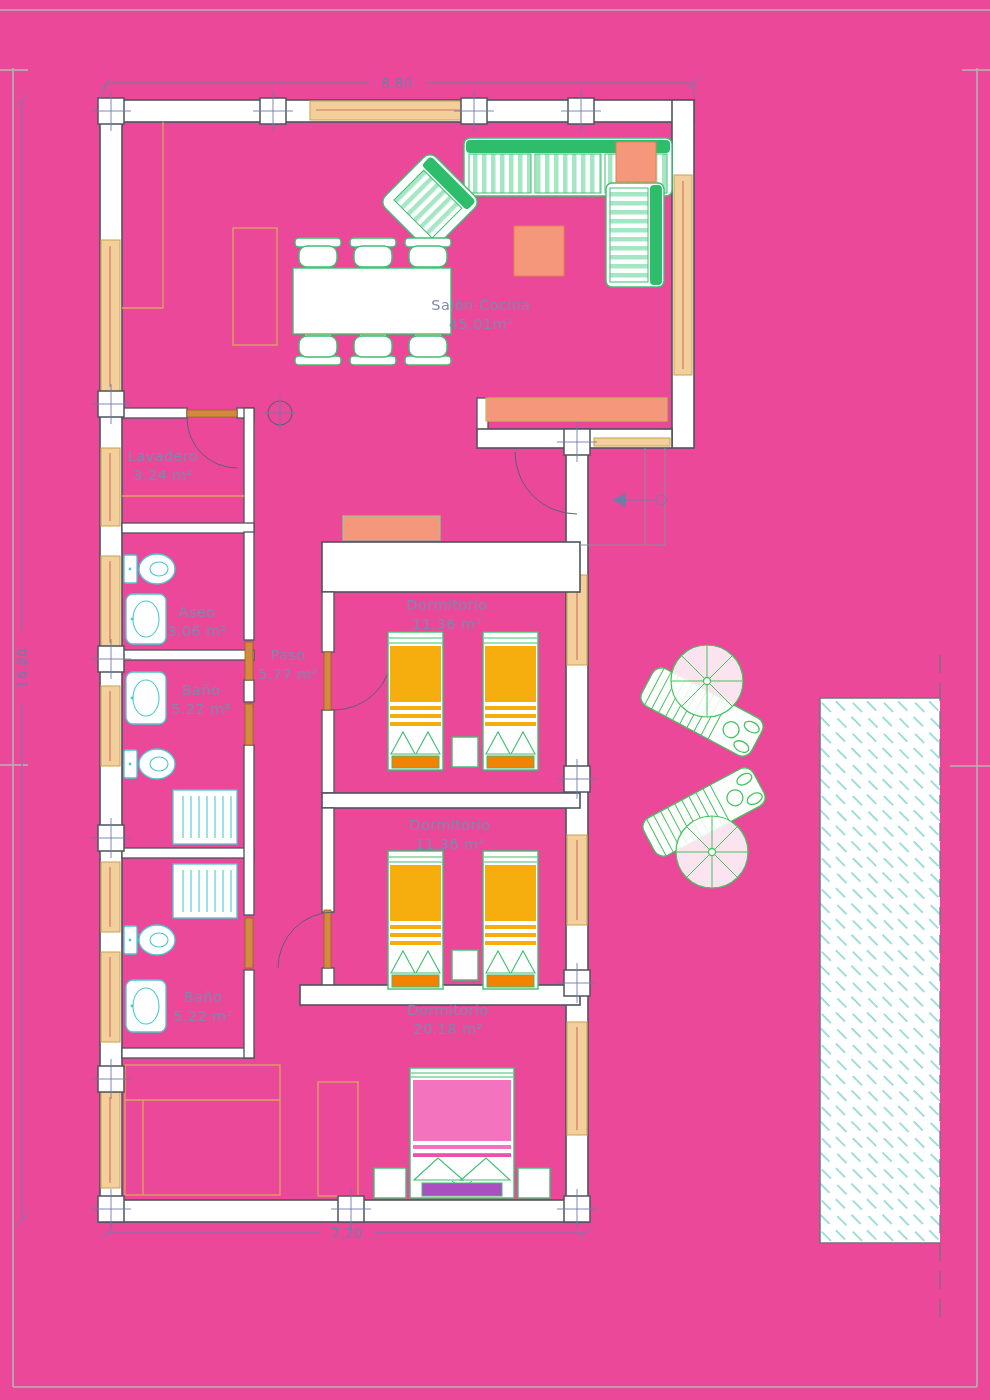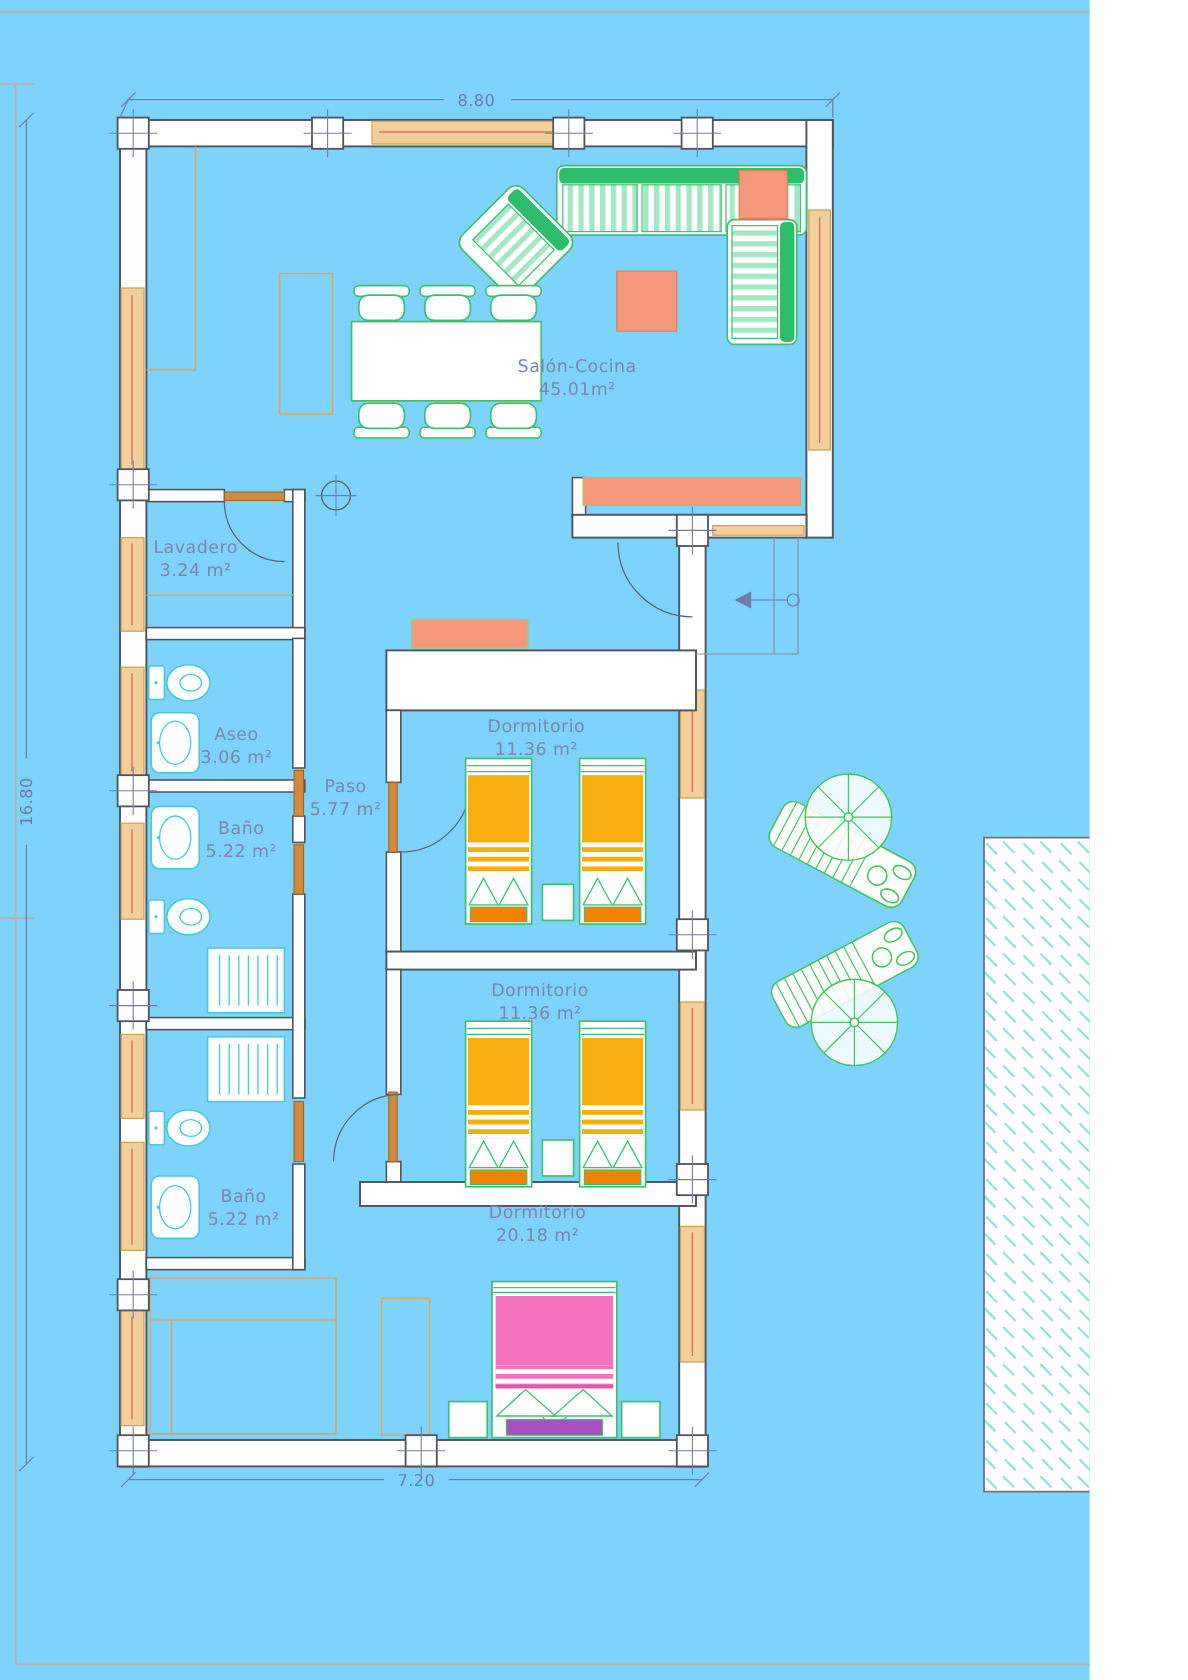--- a/index.html
+++ b/index.html
@@ -1,16 +1,16 @@
 <!DOCTYPE html>
 <html><head>
 <meta charset="utf-8">
 <style>
   html,body{margin:0;padding:0;background:#ffffff;}
-  .sheet{position:relative;width:908px;height:1400px;background:#7dd3fc;overflow:hidden;
+  .sheet{position:relative;width:990px;height:1400px;background:#ec4899;overflow:hidden;
          font-family:"DejaVu Sans", sans-serif;}
   svg{display:block;}
   text{font-family:"DejaVu Sans", sans-serif;}
   .rname{font-size:14.5px;fill:#7e87ae;letter-spacing:.4px;}
   .dimtxt{font-size:13.5px;fill:#717cab;letter-spacing:.4px;}
   .wall{fill:#ffffff;stroke:#4e545c;stroke-width:1.6;}
   .wallthin{fill:#ffffff;stroke:#4e545c;stroke-width:1.3;}
   .win{fill:#f2cf9b;stroke:#caa14f;stroke-width:1;}
   .winline{stroke:#d4756b;stroke-width:1.2;}
   .tan{fill:none;stroke:#d9a65f;stroke-width:1.3;}

